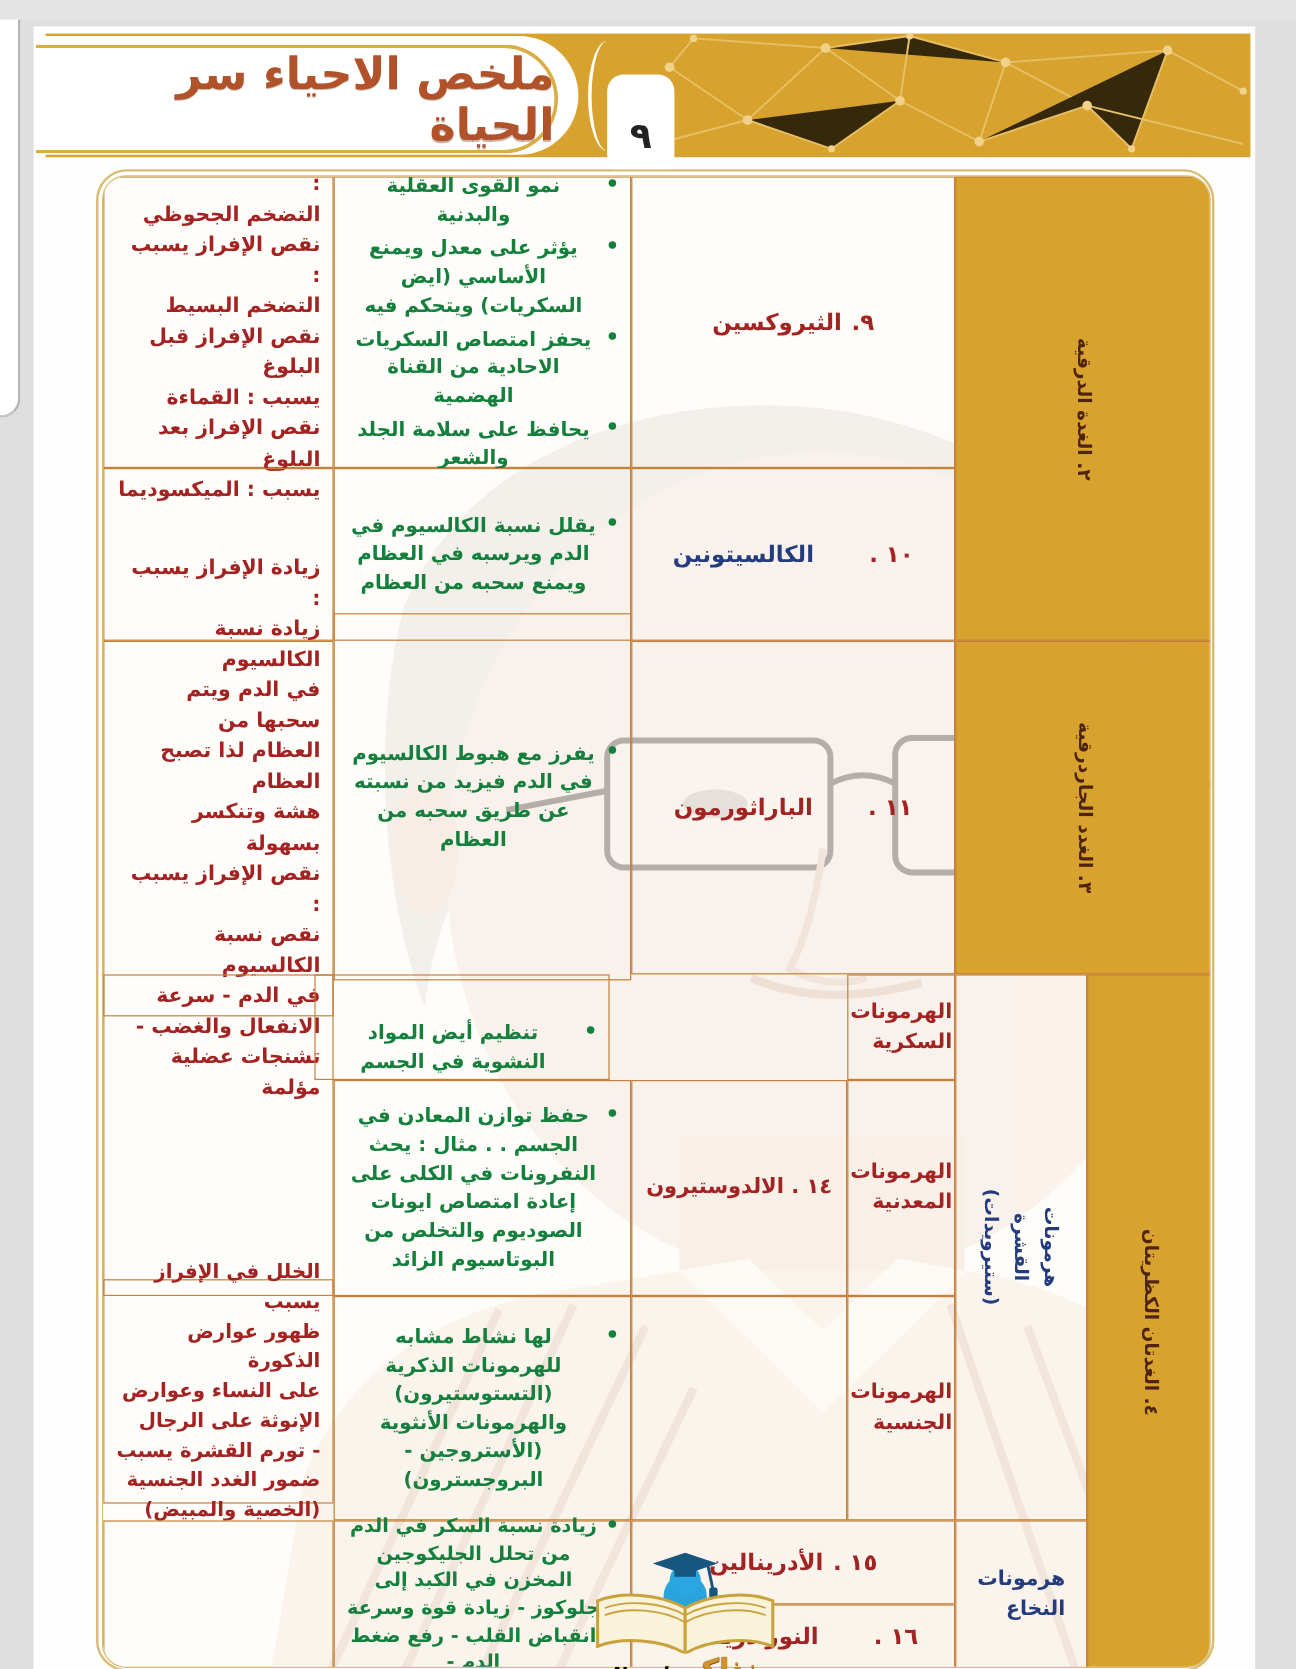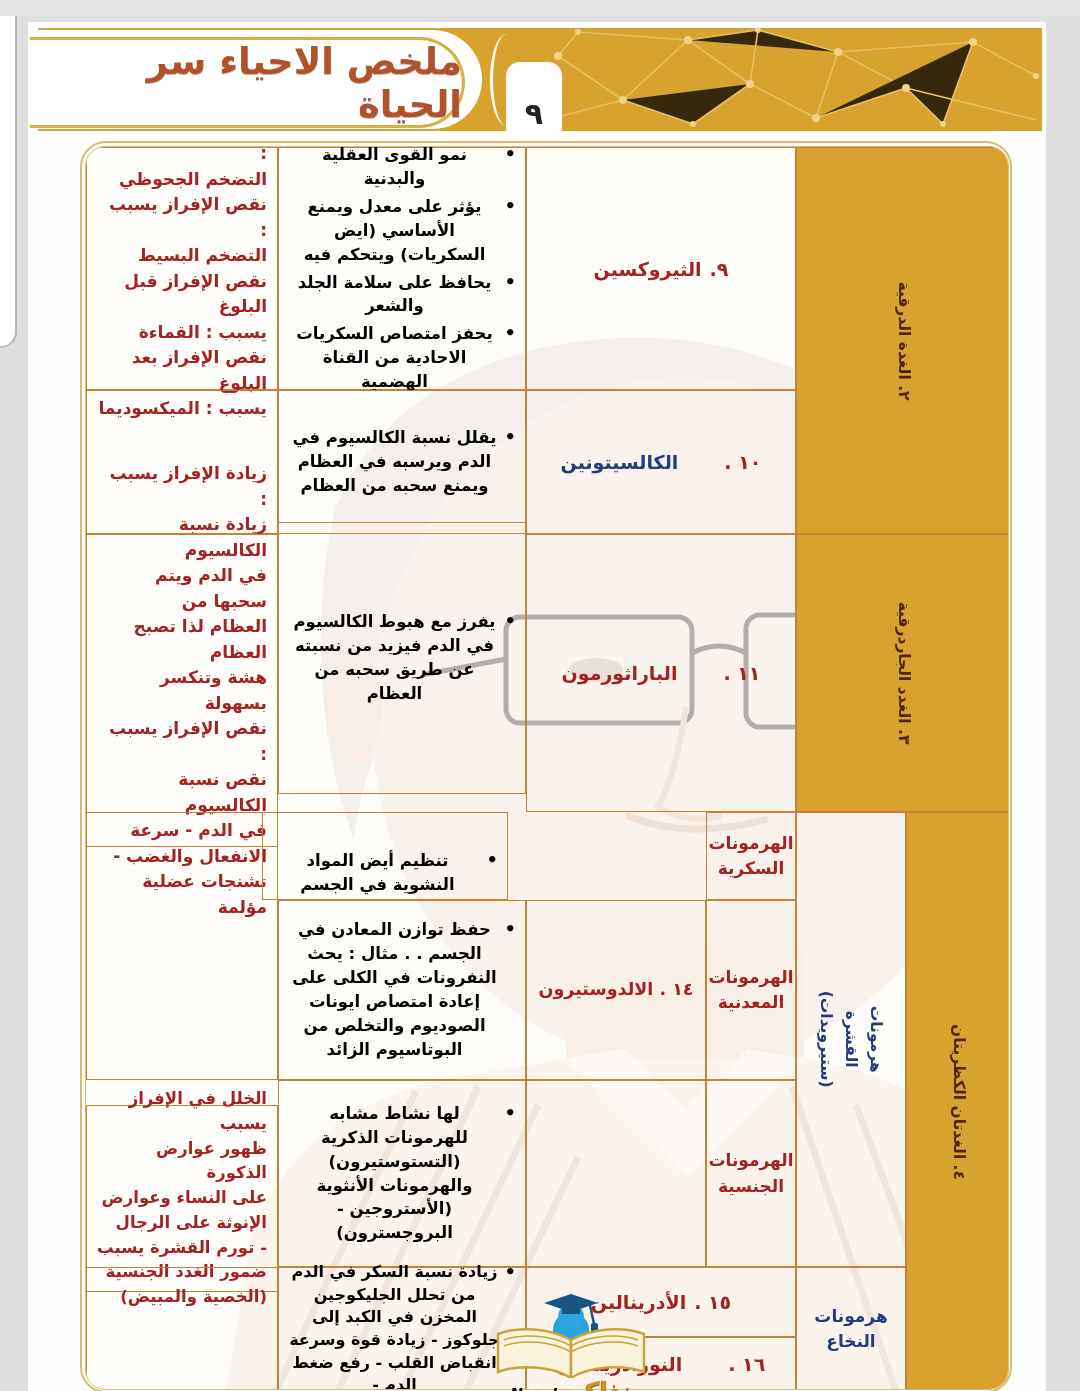--- a/index.html
+++ b/index.html
@@ -32,28 +32,28 @@
   #wm{position:absolute;left:0;top:0;z-index:0;}
   .cell{position:absolute;box-sizing:border-box;border:1px solid #c5813a;
     display:flex;flex-direction:column;align-items:center;justify-content:center;z-index:1;}
   .gold{background:#d8a22e;}
   .txt-red{color:#a32323;}
   .txt-blue{color:#243c7e;}
   .txt-brown{color:#4e2410;}
   .effects{font-size:17px;font-weight:bold;line-height:1.5;white-space:pre-line;
     text-align:right;direction:rtl;width:100%;padding:4px 10px;box-sizing:border-box;}
   .fnlist{width:100%;padding:2px 8px;box-sizing:border-box;direction:rtl;font-weight:bold;
-    font-size:16.5px;line-height:1.45;color:#000000;display:flex;flex-direction:column;gap:4px;}
+    font-size:16.5px;line-height:1.45;color:#15803d;display:flex;flex-direction:column;gap:4px;}
   .fn-item{position:relative;padding:0 17px 0 2px;text-align:center;}
   .fn-item::before{content:'•';position:absolute;right:1px;top:-2px;font-size:18px;}
   .namecell{direction:rtl;font-weight:bold;font-size:19px;display:flex;flex-direction:row;
     align-items:center;justify-content:center;}
   .gapS{gap:8px;} .gapL{gap:46px;}
   .stackname{direction:rtl;font-weight:bold;font-size:17.5px;line-height:1.8;text-align:right;}
-  .cat{font-size:17px;font-weight:bold;line-height:1.5;white-space:pre-line;text-align:center;direction:rtl;}
+  .cat{font-size:17px;font-weight:bold;line-height:1.5;white-space:pre-line;text-align:right;direction:rtl;}
   .vtext{transform:rotate(90deg);white-space:nowrap;font-weight:bold;font-size:15.5px;direction:rtl;}
   .vtext2{transform:rotate(90deg);white-space:pre-line;font-weight:bold;font-size:15.5px;
     text-align:center;line-height:1.6;direction:rtl;}
   
   #logo{position:absolute;left:486px;top:1274px;width:170px;height:116px;z-index:10;}
   #logo .words{position:absolute;left:0;bottom:0;width:100%;display:flex;flex-direction:row;
     justify-content:center;align-items:baseline;direction:ltr;}
   #logo .latin{font-style:italic;font-weight:bold;font-size:15px;color:#000000;
     text-shadow:0 0 1px #c49a30;}
   #logo .arab{font-weight:bold;font-size:25px;color:#d1922a;text-shadow:0 0 1px #5a3a00,0 1px 0 #7a4c08;}
@@ -152,45 +152,45 @@
 في الدم ويتم سحبها من
 العظام لذا تصبح العظام
 هشة وتنكسر بسهولة
 نقص الإفراز يسبب :
 نقص نسبة الكالسيوم
 في الدم - سرعة
 الانفعال والغضب -
 تشنجات عضلية مؤلمة</div>
       </div>
       <div class="cell" style="left:0;top:665px;width:192px;height:268px;"></div>
-      <div class="cell" style="left:0;top:958px;width:192px;height:187px;">
+      <div class="cell" style="left:0;top:919px;width:192px;height:187px;">
         <div class="effects txt-red" style="font-size:16.5px;">الخلل في الإفراز يسبب
 ظهور عوارض الذكورة
 على النساء وعوارض
 الإنوثة على الرجال
 - تورم القشرة يسبب
 ضمور الغدد الجنسية
 (الخصية والمبيض)</div>
       </div>
       <div class="cell" style="left:0;top:1120px;width:192px;height:124px;"></div>
 
       <div class="cell" style="left:192px;top:0;width:248px;height:243px;">
         <div class="fnlist">
             <div class="fn-item">نمو القوى العقلية والبدنية</div>
             <div class="fn-item">يؤثر على معدل ويمنع الأساسي (ايض السكريات) ويتحكم فيه</div>
+            <div class="fn-item">يحفز امتصاص السكريات الاحادية من القناة الهضمية</div>
             <div class="fn-item">يحافظ على سلامة الجلد والشعر</div>
-            <div class="fn-item">يحفز امتصاص السكريات الاحادية من القناة الهضمية</div>
           </div>
       </div>
       <div class="cell" style="left:192px;top:243px;width:248px;height:144px;">
         <div class="fnlist">
             <div class="fn-item">يقلل نسبة الكالسيوم في الدم ويرسبه في العظام ويمنع سحبه من العظام</div>
           </div>
       </div>
-      <div class="cell" style="left:192px;top:375px;width:248px;height:272px;">
+      <div class="cell" style="left:192px;top:364px;width:248px;height:306px;">
         <div class="fnlist">
             <div class="fn-item">يفرز مع هبوط الكالسيوم في الدم فيزيد من نسبته عن طريق سحبه من العظام</div>
           </div>
       </div>
       <div class="cell" style="left:176px;top:665px;width:246px;height:88px;justify-content:flex-end;">
         <div class="fnlist">
             <div class="fn-item">تنظيم أيض المواد النشوية في الجسم</div>
           </div>
       </div>
       <div class="cell" style="left:192px;top:753px;width:248px;height:180px;">

